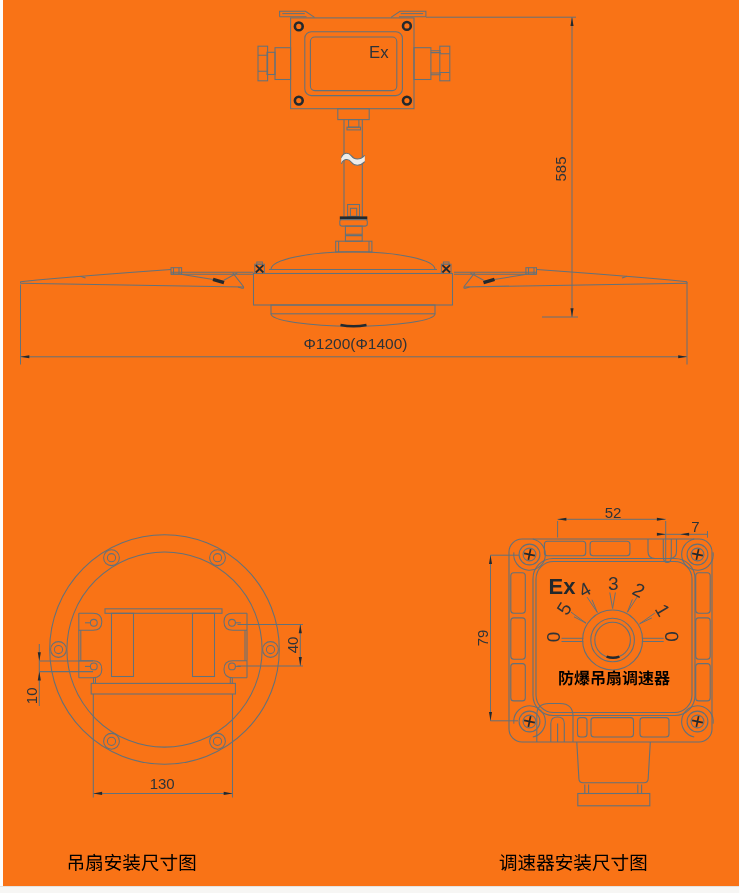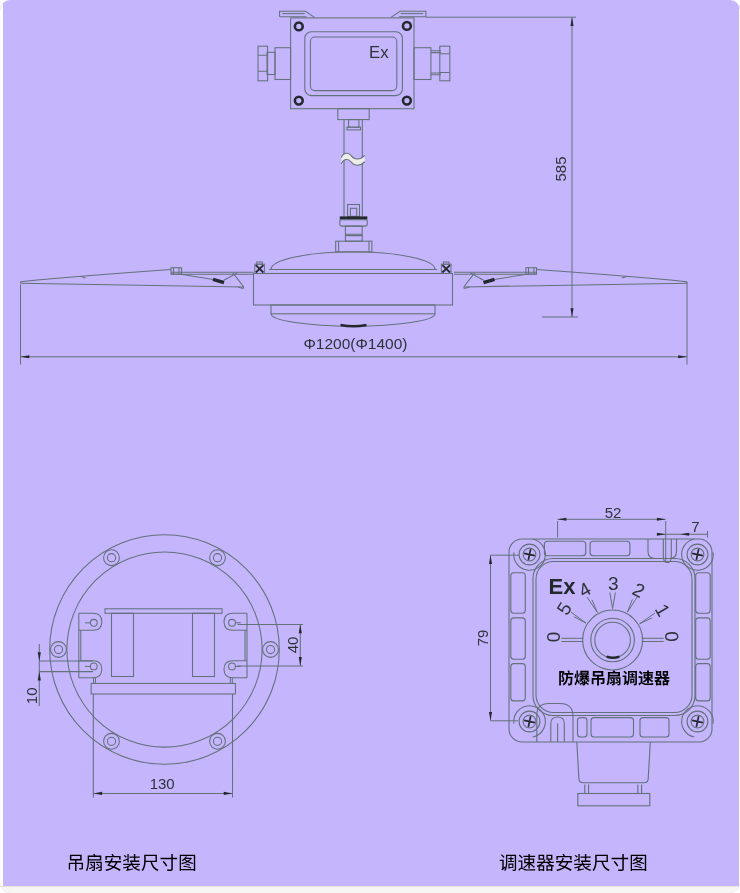--- a/index.html
+++ b/index.html
@@ -1,15 +1,15 @@
 <!DOCTYPE html>
 <html><head><meta charset="utf-8">
 <style>
 html,body{margin:0;padding:0;background:#fff;}
-#page{position:relative;width:740px;height:893px;background:#c4b5fd;overflow:hidden;border-radius:10px;}
+#page{position:relative;width:740px;height:893px;background:#f97316;overflow:hidden;}
 #page:before{content:"";position:absolute;left:0;top:0;width:3px;height:100%;background:#fdfdfc;}
 #page:after{content:"";position:absolute;right:0;top:0;width:1.5px;height:100%;background:#fdfdfc;}
 .bot{position:absolute;left:0;bottom:0;width:100%;height:6px;background:#f7f6f4;border-top:1px solid #e6e3df;}
 </style></head>
 <body>
 <div id="page">
 <svg width="740" height="893" viewBox="0 0 740 893">
 <defs>
         <path id="gb9632" d="M9.5 -13.2 11.2 -13.6Q11.4 -13.1 11.6 -12.5Q11.8 -11.8 11.9 -11.4L10.2 -10.9Q10.1 -11.3 9.9 -12.0Q9.7 -12.7 9.5 -13.2ZM6.2 -11.0H15.3V-9.3H6.2ZM9.2 -7.3H13.3V-5.7H9.2ZM12.6 -7.3H14.5Q14.5 -7.3 14.5 -7.2Q14.5 -7.0 14.4 -6.9Q14.4 -6.7 14.4 -6.6Q14.4 -4.8 14.3 -3.5Q14.2 -2.3 14.2 -1.4Q14.1 -0.6 13.9 -0.1Q13.8 0.4 13.6 0.6Q13.4 1.0 13.1 1.1Q12.8 1.3 12.4 1.3Q12.0 1.4 11.5 1.4Q10.9 1.4 10.3 1.4Q10.3 1.0 10.1 0.5Q10.0 -0.1 9.7 -0.4Q10.3 -0.4 10.8 -0.4Q11.2 -0.3 11.5 -0.3Q11.8 -0.3 12.0 -0.6Q12.2 -0.8 12.3 -1.4Q12.4 -2.1 12.5 -3.5Q12.6 -4.8 12.6 -7.0ZM8.3 -10.1H10.1Q10.1 -8.2 9.9 -6.5Q9.8 -4.8 9.3 -3.3Q8.9 -1.8 8.0 -0.7Q7.2 0.5 5.6 1.4Q5.5 1.0 5.1 0.6Q4.8 0.2 4.5 -0.0Q5.8 -0.8 6.6 -1.8Q7.4 -2.8 7.7 -4.1Q8.1 -5.4 8.2 -6.9Q8.3 -8.4 8.3 -10.1ZM1.2 -12.9H5.2V-11.3H2.9V1.4H1.2ZM4.7 -12.9H5.0L5.3 -13.0L6.5 -12.2Q6.3 -11.5 6.0 -10.8Q5.8 -10.0 5.5 -9.2Q5.3 -8.4 5.0 -7.8Q5.8 -6.8 6.0 -6.0Q6.3 -5.1 6.3 -4.4Q6.3 -3.7 6.1 -3.1Q5.9 -2.6 5.5 -2.4Q5.3 -2.2 5.1 -2.1Q4.9 -2.0 4.6 -2.0Q4.4 -2.0 4.1 -2.0Q3.8 -2.0 3.5 -2.0Q3.5 -2.3 3.4 -2.8Q3.3 -3.3 3.1 -3.6Q3.3 -3.6 3.5 -3.6Q3.7 -3.6 3.8 -3.6Q4.1 -3.6 4.3 -3.7Q4.5 -3.8 4.6 -4.1Q4.6 -4.3 4.6 -4.7Q4.6 -5.3 4.4 -6.0Q4.1 -6.8 3.4 -7.6Q3.6 -8.1 3.8 -8.8Q4.0 -9.5 4.1 -10.1Q4.3 -10.8 4.5 -11.4Q4.6 -11.9 4.7 -12.3Z"></path>
         <path id="gb7206" d="M2.5 -13.4H3.9V-7.9Q3.9 -6.3 3.8 -4.7Q3.6 -3.1 3.1 -1.5Q2.6 -0.0 1.5 1.3Q1.4 1.1 1.2 0.9Q1.0 0.6 0.8 0.4Q0.6 0.2 0.4 0.1Q1.3 -1.0 1.8 -2.4Q2.2 -3.7 2.3 -5.1Q2.5 -6.5 2.5 -7.9ZM1.1 -10.2 2.1 -10.1Q2.1 -9.4 2.1 -8.7Q2.0 -7.9 1.9 -7.1Q1.7 -6.4 1.5 -5.8L0.4 -6.2Q0.6 -6.7 0.7 -7.4Q0.9 -8.1 1.0 -8.9Q1.1 -9.6 1.1 -10.2ZM4.7 -10.8 6.0 -10.3Q5.8 -9.8 5.6 -9.2Q5.5 -8.6 5.3 -8.0Q5.1 -7.5 5.0 -7.0L4.0 -7.4Q4.2 -7.9 4.3 -8.5Q4.4 -9.1 4.5 -9.7Q4.7 -10.3 4.7 -10.8ZM3.6 -4.7Q3.7 -4.6 4.0 -4.2Q4.2 -3.9 4.4 -3.5Q4.7 -3.1 5.0 -2.7Q5.3 -2.2 5.5 -1.9Q5.7 -1.6 5.8 -1.4L4.6 -0.3Q4.4 -0.7 4.2 -1.2Q3.9 -1.7 3.6 -2.2Q3.3 -2.7 3.1 -3.2Q2.8 -3.7 2.6 -4.0ZM11.3 -8.9H13.0V-4.9H11.3ZM9.7 -4.1H11.3V-0.0Q11.3 0.5 11.1 0.8Q11.0 1.1 10.7 1.2Q10.3 1.4 9.8 1.4Q9.3 1.4 8.7 1.4Q8.6 1.1 8.5 0.8Q8.3 0.4 8.1 0.1Q8.5 0.1 8.9 0.2Q9.3 0.2 9.4 0.1Q9.7 0.1 9.7 -0.1ZM12.9 -5.1Q13.2 -4.7 13.7 -4.4Q14.2 -4.0 14.7 -3.7Q15.2 -3.4 15.8 -3.2Q15.5 -3.0 15.3 -2.7Q15.0 -2.4 14.8 -2.2Q14.3 -2.4 13.7 -2.8Q13.2 -3.2 12.7 -3.7Q12.2 -4.2 11.9 -4.7ZM10.3 -1.1 11.0 -2.1Q11.8 -1.8 12.5 -1.4Q13.2 -1.1 13.8 -0.8Q14.5 -0.4 14.9 -0.1L14.0 0.9Q13.6 0.6 12.9 0.3Q12.3 -0.1 11.6 -0.4Q10.9 -0.8 10.3 -1.1ZM12.6 -3.2 13.7 -2.5Q13.3 -2.1 12.9 -1.6Q12.5 -1.2 12.1 -0.9L11.2 -1.5Q11.5 -1.9 12.0 -2.3Q12.4 -2.8 12.6 -3.2ZM5.9 -7.9H14.9V-6.6H5.9ZM5.4 -5.8H15.3V-4.6H5.4ZM7.8 -8.9H9.5V-4.9H7.8ZM5.4 -0.4Q6.3 -0.7 7.6 -1.2Q8.8 -1.7 10.1 -2.2L10.4 -1.1Q9.3 -0.6 8.1 -0.0Q7.0 0.5 6.0 0.9ZM8.1 -5.1 9.2 -4.6Q8.9 -4.2 8.3 -3.7Q7.8 -3.3 7.2 -2.9Q6.6 -2.5 6.0 -2.2Q5.8 -2.5 5.6 -2.8Q5.3 -3.1 5.0 -3.3Q5.6 -3.5 6.2 -3.8Q6.8 -4.1 7.3 -4.4Q7.8 -4.8 8.1 -5.1ZM7.3 -2.7 8.3 -3.4Q8.6 -3.1 8.9 -2.8Q9.2 -2.5 9.3 -2.2L8.2 -1.5Q8.1 -1.7 7.8 -2.1Q7.5 -2.4 7.3 -2.7ZM7.9 -10.3V-9.7H12.9V-10.3ZM7.9 -12.1V-11.4H12.9V-12.1ZM6.3 -13.2H14.6V-8.6H6.3Z"></path>

